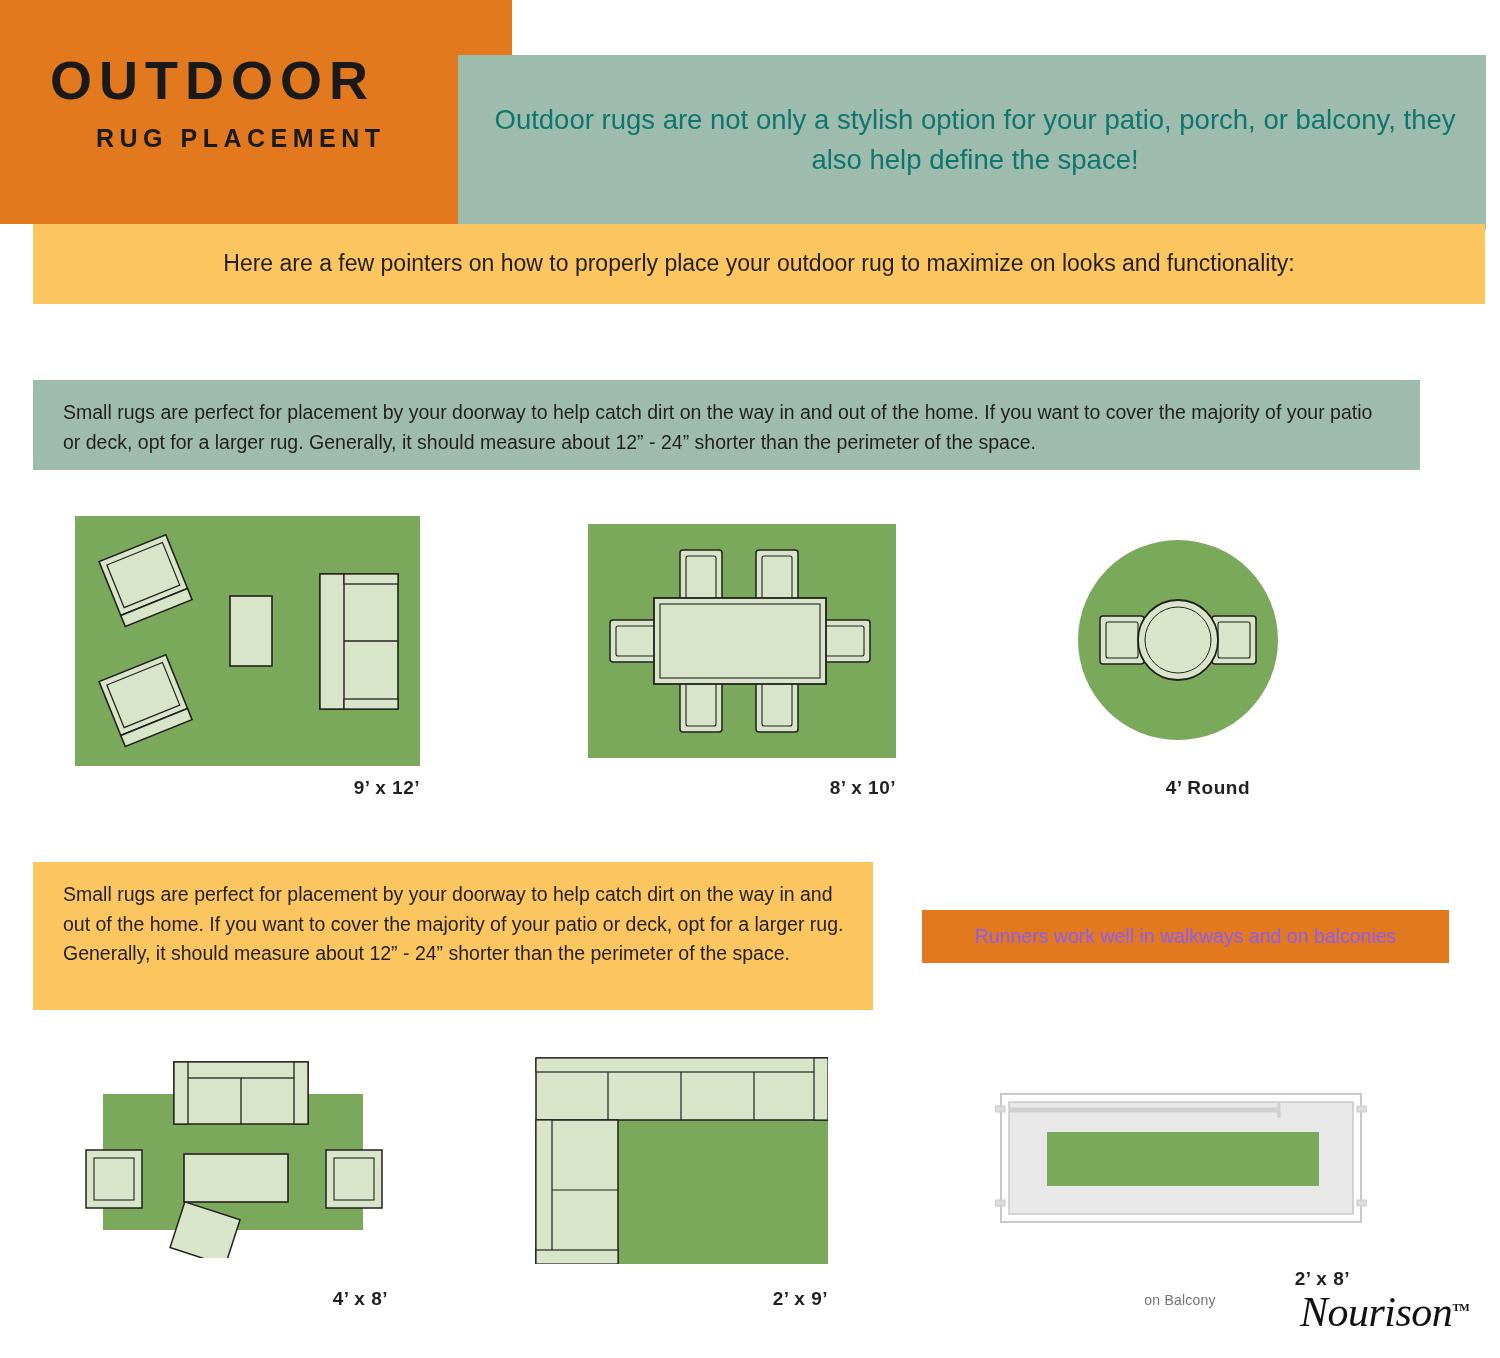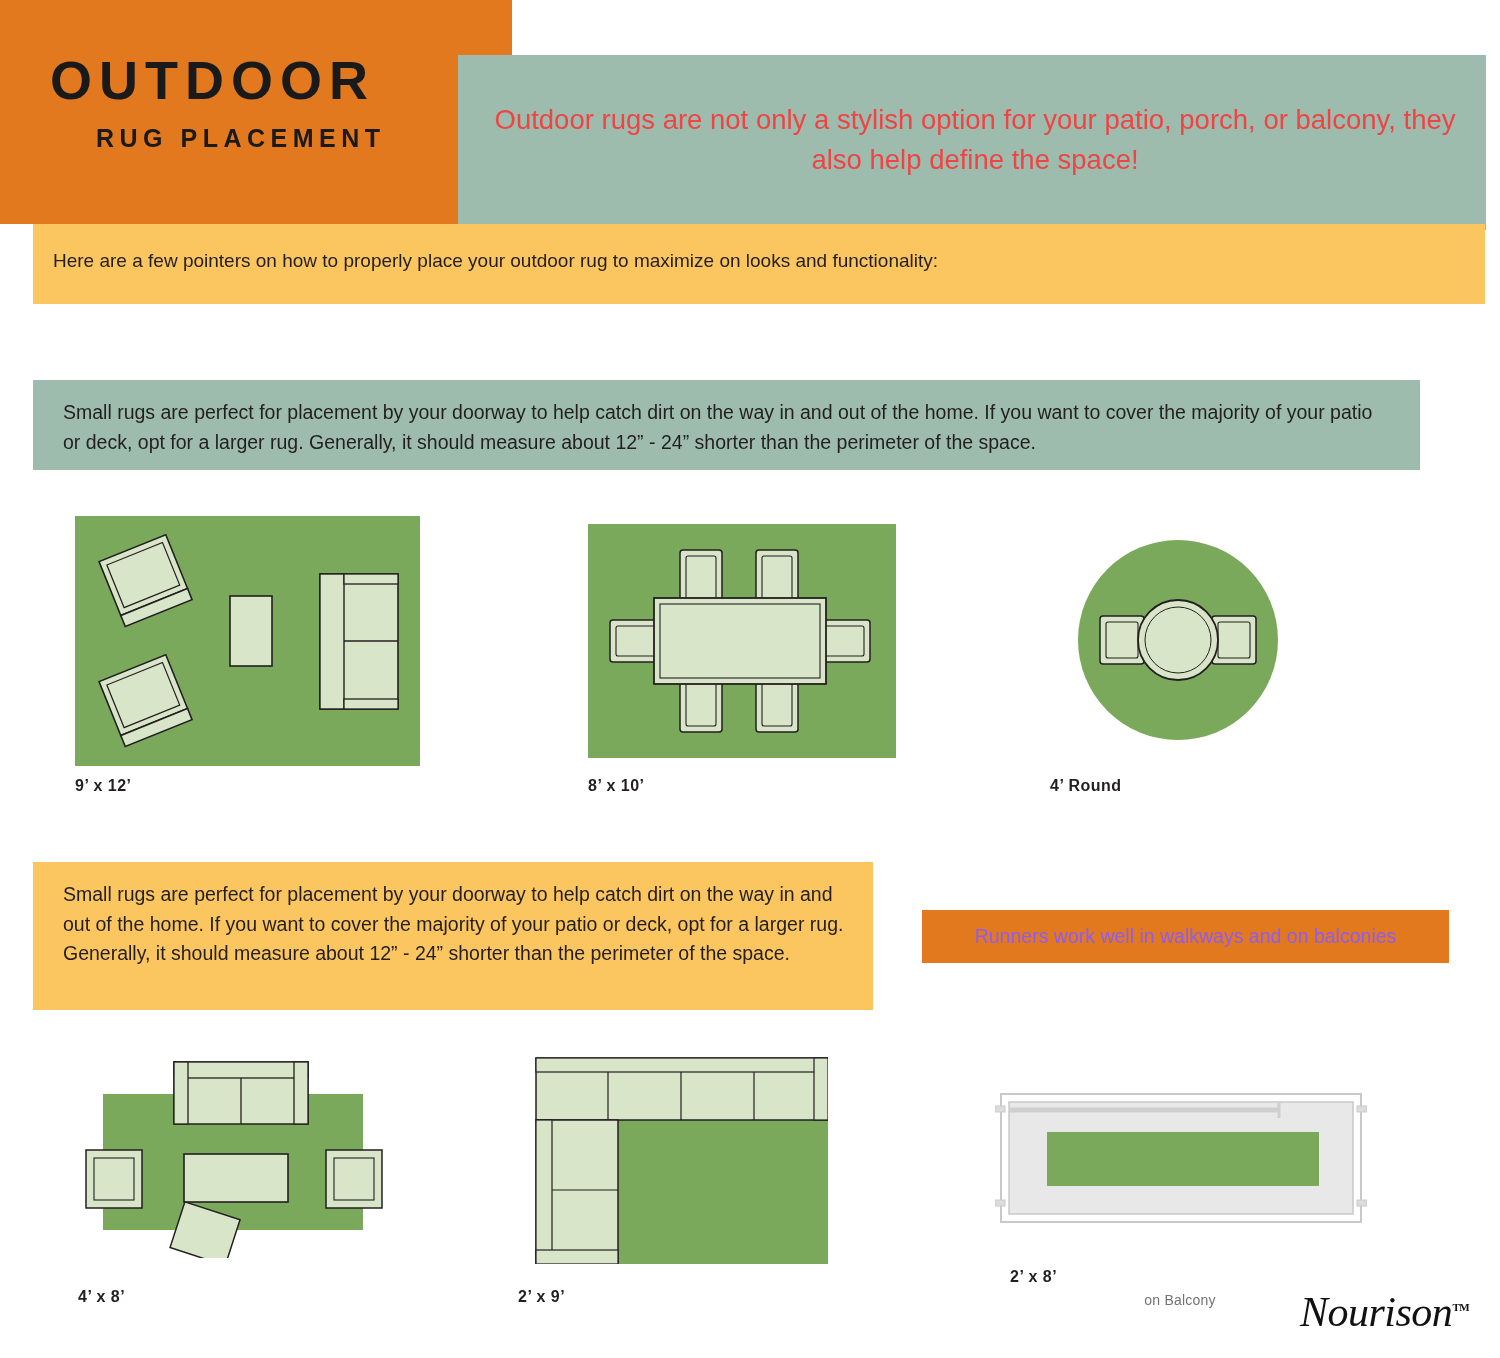--- a/index.html
+++ b/index.html
@@ -45,54 +45,54 @@
     left: 458px; top: 55px;
     width: 1028px; height: 175px;
     background: #9dbcae;
   }
   #teal-intro-text {
     left: 480px; top: 100px;
     width: 990px;
     text-align: center;
     font-size: 27.5px;
     line-height: 1.45;
-    color: #ef4444;
+    color: #0f766e;
   }
   #yellow-pointer-block {
     left: 33px; top: 224px;
     width: 1452px; height: 80px;
     background: #fbc55f;
   }
   #yellow-pointer-text {
     left: 53px; top: 250px;
     width: 1412px;
-    text-align: left;
-    font-size: 19px;
+    text-align: center;
+    font-size: 23px;
     color: #231f20;
   }
 
   
   #teal-note-block {
     left: 33px; top: 380px;
     width: 1387px; height: 90px;
     background: #9dbcae;
   }
   #teal-note-text {
     left: 63px; top: 398px;
     width: 1328px;
     font-size: 19.5px;
     line-height: 1.52;
     color: #231f20;
   }
 
   .caption {
-    font-size: 16px;
+    font-size: 19px;
     font-weight: bold;
     letter-spacing: 0.5px;
-    text-align: left;
+    text-align: right;
     color: #231f20;
   }
   .caption-sub {
     font-size: 14px;
     font-weight: normal;
     text-align: center;
     color: #737373;
     letter-spacing: 0.2px;
   }
 

